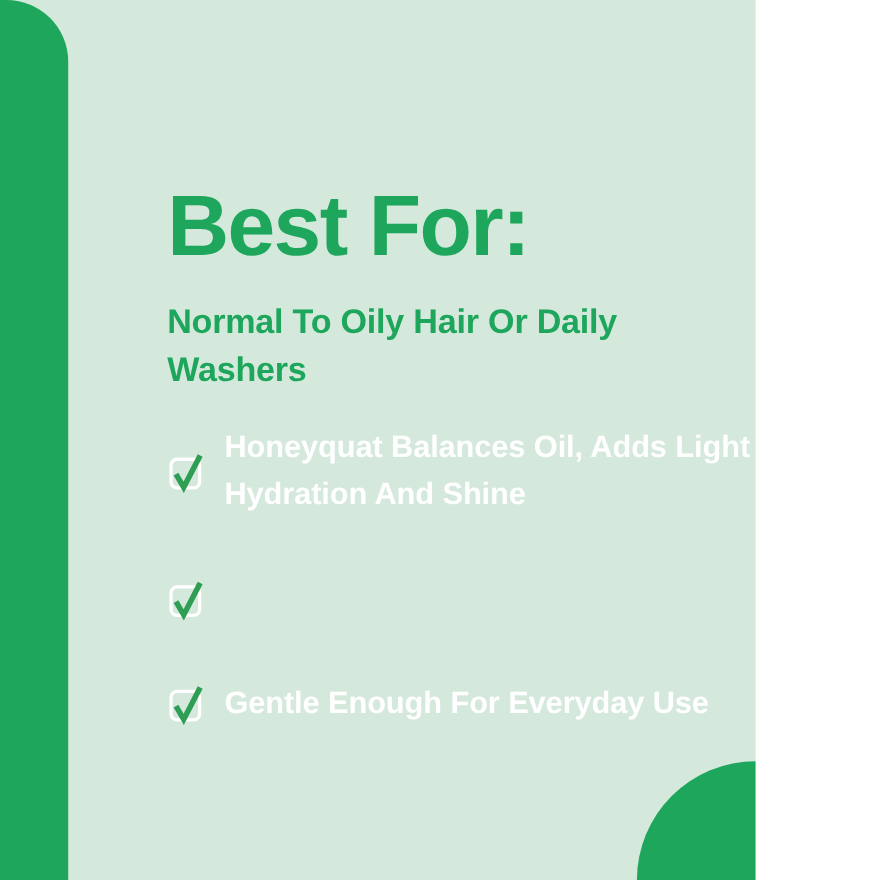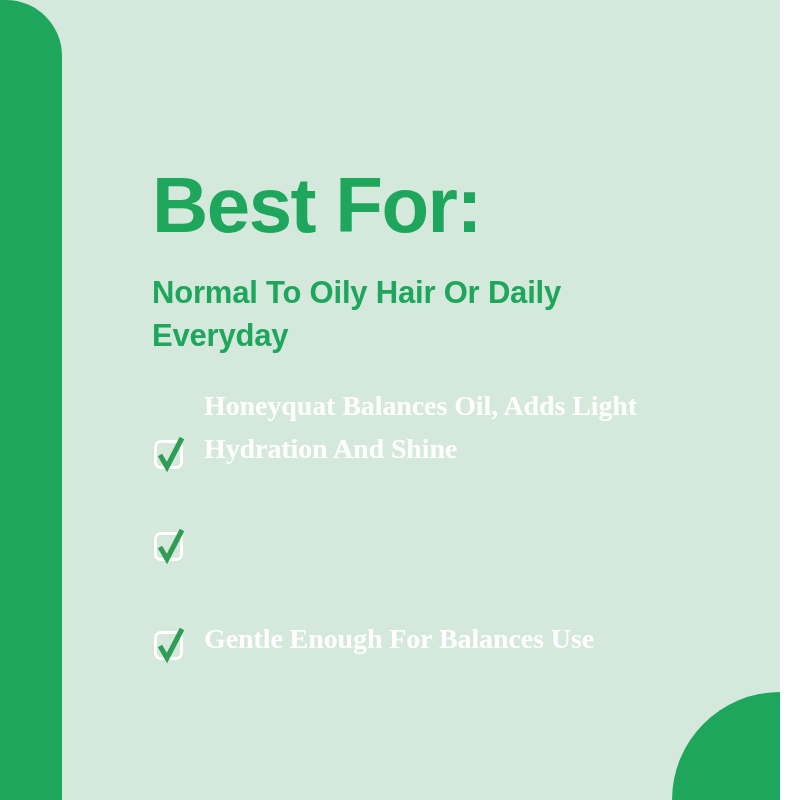--- a/index.html
+++ b/index.html
@@ -6,21 +6,21 @@
     margin: 0;
     padding: 0;
   }
   body {
     background: #ffffff;
     font-family: "Liberation Sans", sans-serif;
   }
 
   .card {
     position: relative;
-    width: 780px;
+    width: 687px;
     height: 800px;
     overflow: hidden;
     background: #d4e8dc;
   }
 
   
   .left-bar {
     position: absolute;
     left: 0;
     top: 0;
@@ -81,23 +81,22 @@
     top: 385px;
     left: 2px;
     width: 580px;
     list-style: none;
     margin: 0;
     padding: 0;
   }
 
   .check-item {
     display: flex;
-    align-items: flex-end;
+    align-items: center;
     margin-bottom: 56px;
-    font-family: Liberation Serif, serif;
   }
   .check-item:last-child { margin-bottom: 0; }
 
   .checkbox {
     position: relative;
     flex: 0 0 auto;
     width: 34px;
     height: 34px;
     margin-right: 16px;
     margin-top: 2px;
@@ -135,21 +134,21 @@
 
 <div class="card">
 
   <div class="left-bar"></div>
   <div class="corner-blob"></div>
 
   <div class="content">
 
     <h1 class="title">Best For:</h1>
 
-    <p class="subtitle">Normal To Oily Hair Or Daily Everyday</p>
+    <p class="subtitle">Normal To Oily Hair Or Daily Washers</p>
 
     <ul class="checklist">
 
       <li class="check-item">
         <span class="checkbox">
           <span class="box"></span>
           <svg viewBox="0 0 34 38" xmlns="http://www.w3.org/2000/svg" aria-hidden="true">
             <path d="M6 19 L13 31 L28 2" fill="none" stroke="#2f9e54" stroke-width="5" stroke-linecap="butt" stroke-linejoin="miter"></path>
           </svg>
         </span>
@@ -165,18 +164,18 @@
         </span>
       </li>
 
       <li class="check-item">
         <span class="checkbox">
           <span class="box"></span>
           <svg viewBox="0 0 34 38" xmlns="http://www.w3.org/2000/svg" aria-hidden="true">
             <path d="M6 19 L13 31 L28 2" fill="none" stroke="#2f9e54" stroke-width="5" stroke-linecap="butt" stroke-linejoin="miter"></path>
           </svg>
         </span>
-        <span class="check-text">Gentle Enough For Balances Use</span>
+        <span class="check-text">Gentle Enough For Everyday Use</span>
       </li>
 
     </ul>
   </div>
 </div>
 
 </body></html>

